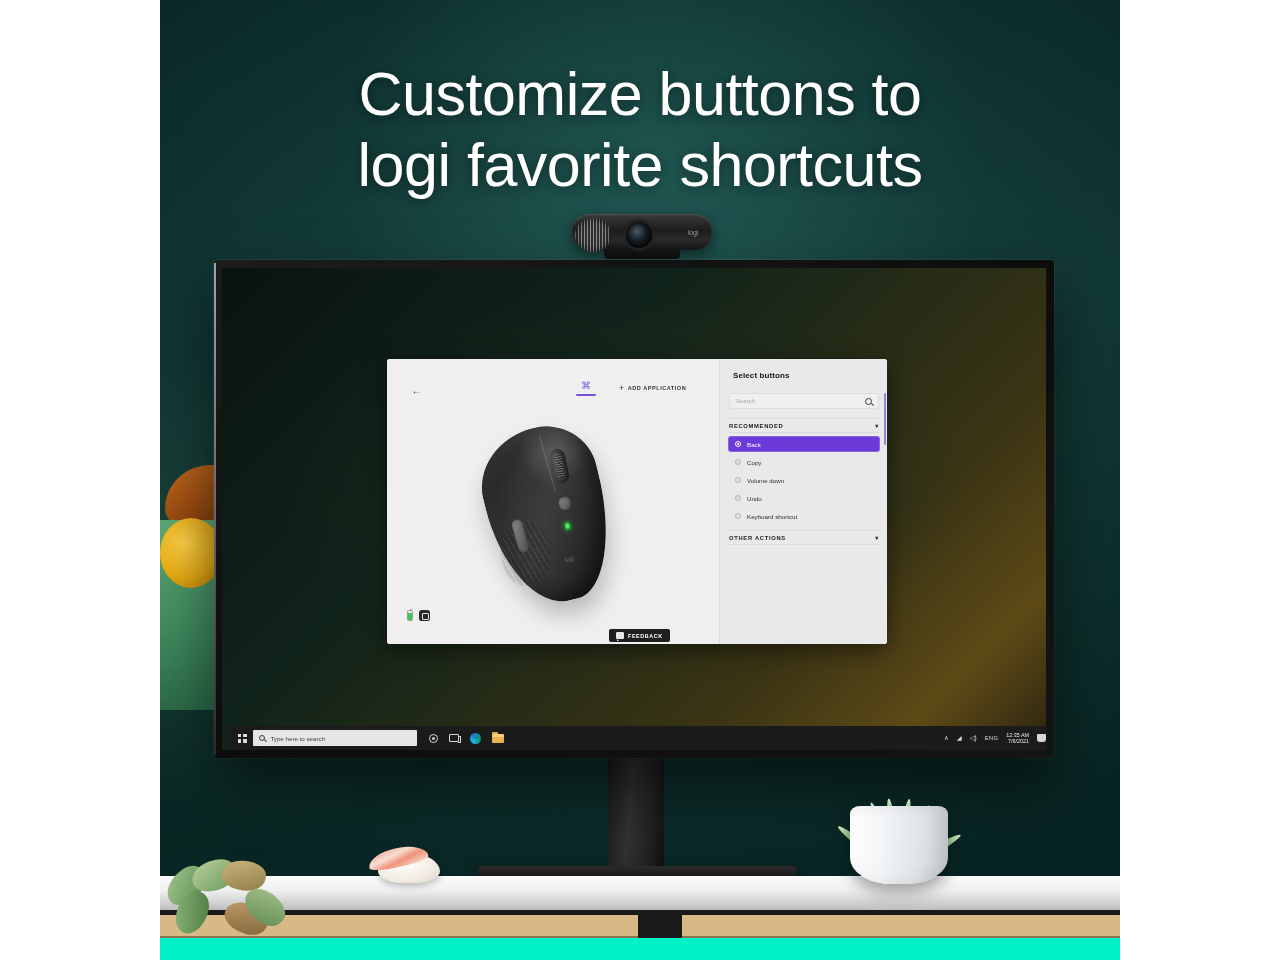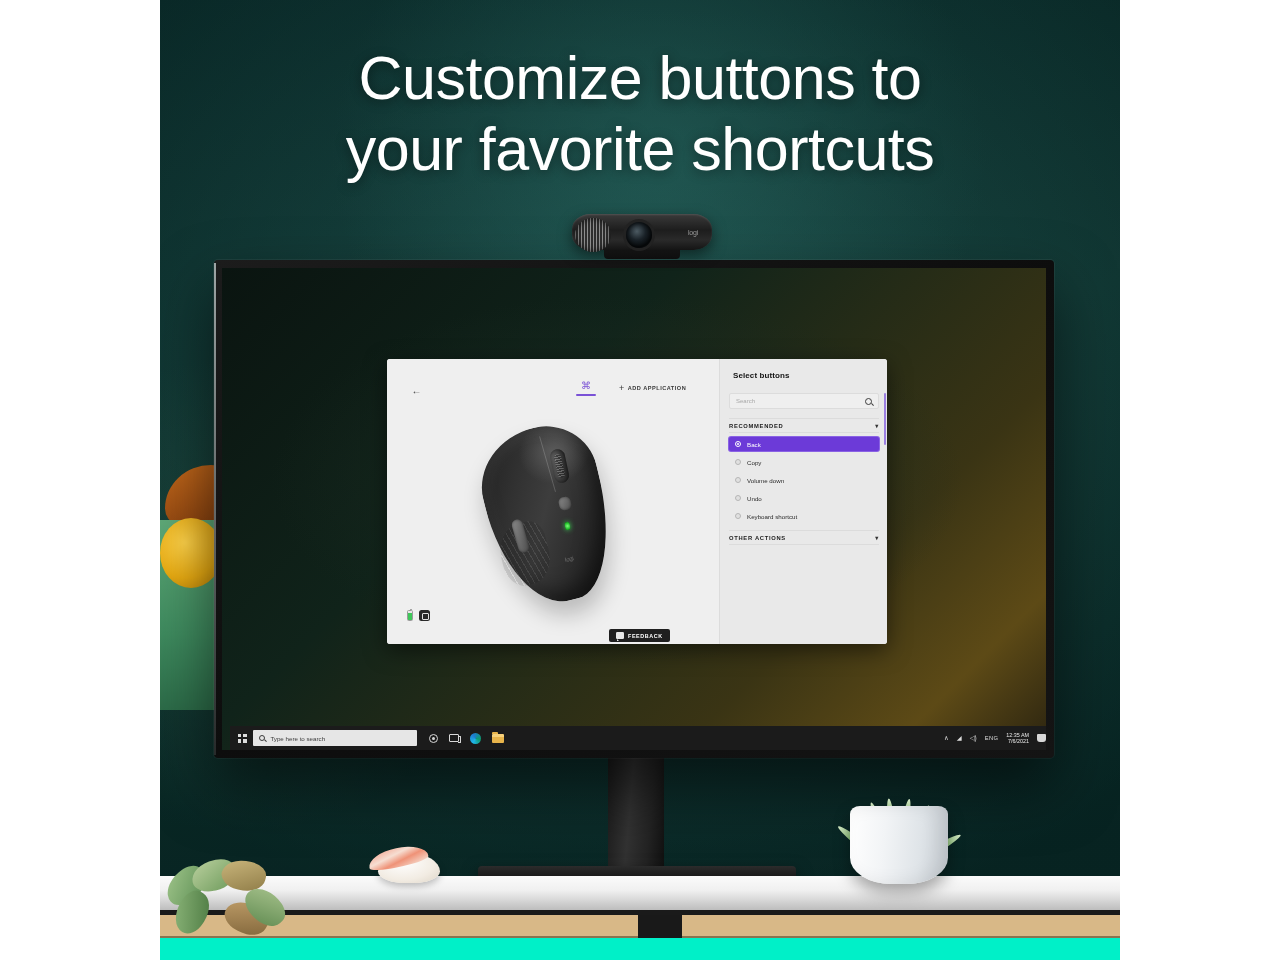--- a/index.html
+++ b/index.html
@@ -22,21 +22,21 @@
       linear-gradient(170deg, #0c3a38 0%, #11443f 40%, #0d3b37 70%, #0a3331 100%);
   }
   .scene::after{
     content:""; position:absolute; inset:0;
     background: radial-gradient(ellipse 75% 60% at 50% 38%, rgba(255,255,255,0.05) 0%, rgba(0,0,0,0.35) 100%);
     pointer-events:none;
   }
 
   
   .headline {
-    position: absolute; left: 0; top: 43px; width: 960px;
+    position: absolute; left: 0; top: 59px; width: 960px;
     text-align: center; color: #fff;
     font-size: 61px; line-height: 1.16; font-weight: 400;
     letter-spacing: -0.5px; z-index: 9;
     text-shadow: 0 2px 12px rgba(0,0,0,0.45);
   }
   .headline div { white-space: nowrap; }
 
   
   .lamp-amber {
     position: absolute; left: 5px; top: 465px; width: 92px; height: 70px;
@@ -358,21 +358,21 @@
 </style>
 </head>
 <body>
 
 <div id="stage">
 
   <div class="scene">
 
     <div class="headline">
       <div>Customize buttons to</div>
-      <div>your favorite shortcuts</div>
+      <div>logi favorite shortcuts</div>
     </div>
 
     <div class="lamp-amber"></div>
     <div class="lamp-yellow"></div>
     <div class="green-panel"></div>
 
     <div class="webcam">
       <div class="webcam-clip"></div>
       <div class="webcam-body">
         <div class="webcam-ring"></div>

